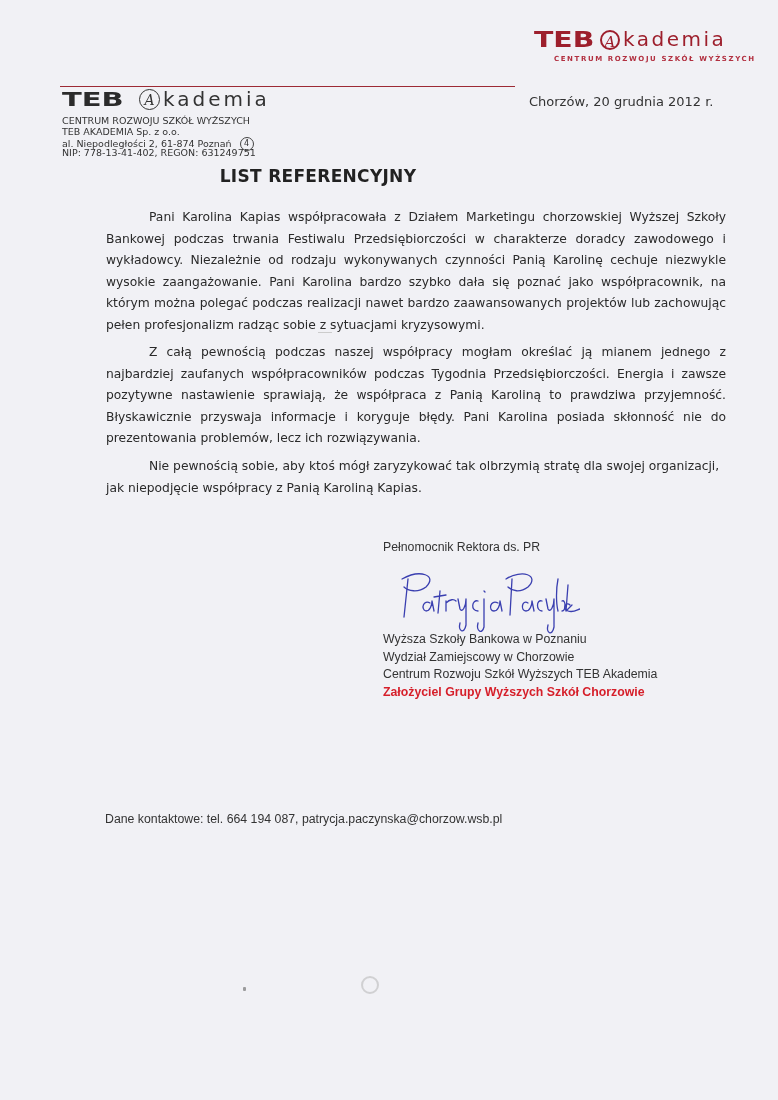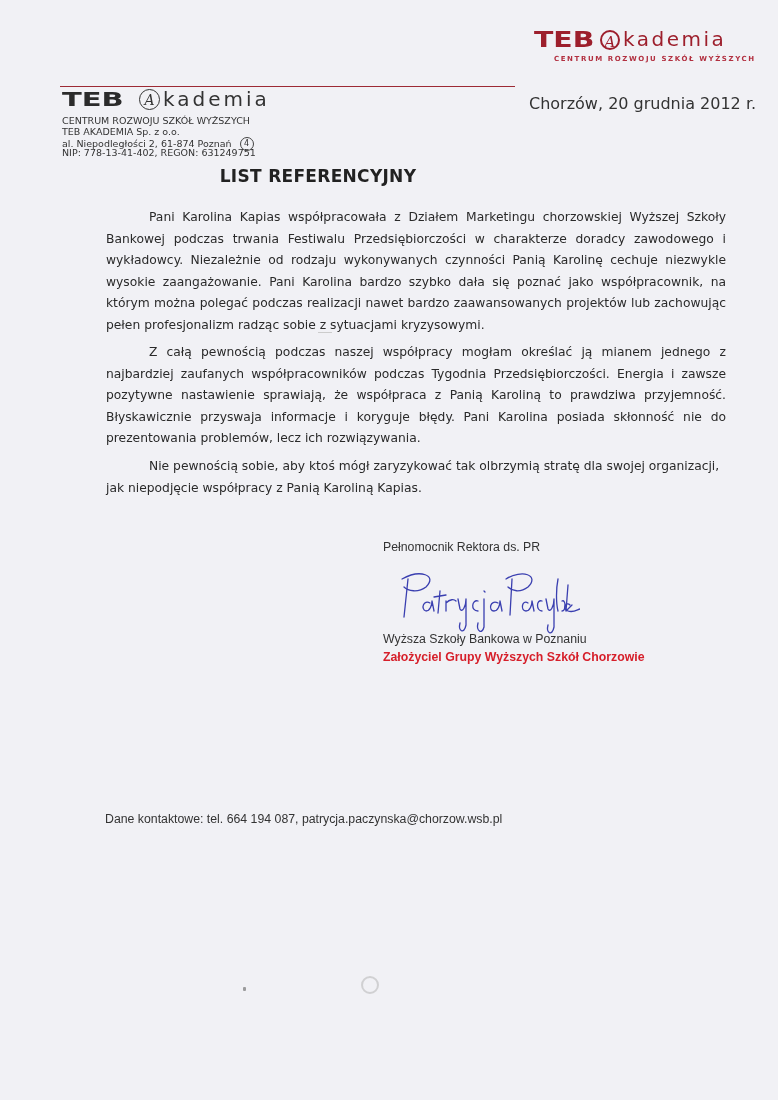--- a/index.html
+++ b/index.html
@@ -40,21 +40,21 @@
       font-size: 7px; letter-spacing: 1.6px; color: #b23040; white-space: nowrap;
     }
 
     .redline {
       left: 60px; top: 86px; width: 455px; height: 0;
       border-top: 1.3px solid #9d2a34;
     }
 
     .date {
       left: 529px; top: 94px;
-      font-family: "DejaVu Sans", sans-serif; font-size: 16px; color: #333;
+      font-family: "DejaVu Sans", sans-serif; font-size: 13px; color: #333;
       white-space: nowrap;
     }
 
     
     .stamp { left: 62px; top: 88px; width: 240px; color: #333; }
     .stamp .teb {
       position: absolute; left: 0; top: 0;
       font-family: "DejaVu Sans", sans-serif; font-weight: bold;
       font-size: 20px; color: #2b2b2b; transform: scaleX(1.45); transform-origin: left center;
       line-height: 22px;
@@ -180,20 +180,22 @@
       <path d="M156 34 L 158 44 C 160 48, 164 42, 164 34 L 164 62 C 162 72, 156 68, 158 60"></path>
       <path d="M168 14 C 166 24, 166 38, 168 46"></path>
       <path d="M172 36 C 176 34, 176 46, 172 46 M 178 20 L 176 46 L 182 40"></path>
       <path d="M180 40 C 176 36, 172 44, 178 46 C 184 48, 188 44, 190 44"></path>
     </g>
   </svg>
 </div>
 
 <div class="abs sig-lines">
   <div>Wyższa Szkoły Bankowa w Poznaniu</div>
+  <div>Wydział Zamiejscowy w Chorzowie</div>
+  <div>Centrum Rozwoju Szkół Wyższych TEB Akademia</div>
   <div class="red">Założyciel Grupy Wyższych Szkół Chorzowie</div>
 </div>
 
 <div class="abs contact">Dane kontaktowe: tel. 664 194 087, patrycja.paczynska@chorzow.wsb.pl</div>
 
 <div class="abs dash"></div>
 <div class="abs speck"></div>
 <div class="abs smudge"></div>
 
 </body></html>

